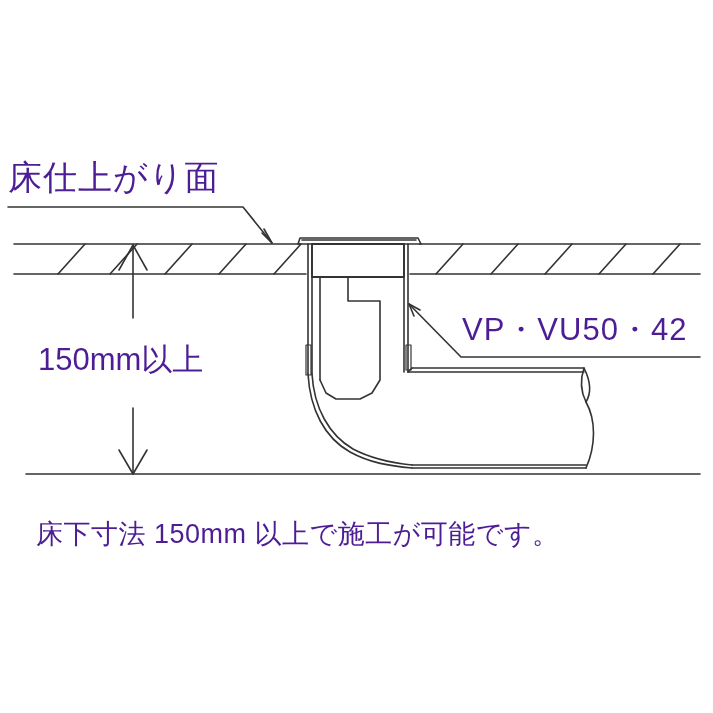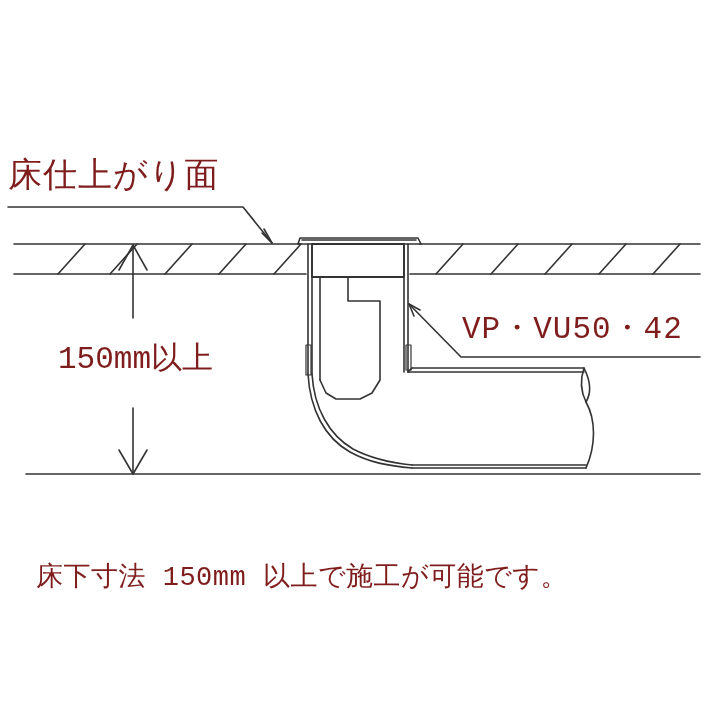--- a/index.html
+++ b/index.html
@@ -1,28 +1,28 @@
 <!DOCTYPE html>
 <html><head>
   <meta charset="utf-8">
   <style>
     html, body { margin: 0; padding: 0; background: #ffffff; }
     body { width: 713px; height: 713px; position: relative; overflow: hidden; }
     #canvas { position: absolute; left: 0; top: 0; width: 713px; height: 713px; }
     .label {
       position: absolute;
-      font-family: Liberation Mono, monospace;
-      color: #7f1d1d;
+      font-family: Liberation Sans, sans-serif;
+      color: #4c1d95;
       white-space: nowrap;
       line-height: 1;
     }
     #floor-label { left: 8px; top: 160px; font-size: 34px; letter-spacing: 1px; }
-    #depth-label { left: 38px; top: 344px; font-size: 31px; margin-left: 20px; }
+    #depth-label { left: 38px; top: 344px; font-size: 31px; }
     #pipe-label { left: 462px; top: 314px; font-size: 31px; letter-spacing: 1px; }
-    #caption { left: 36px; top: 521px; font-size: 27px; letter-spacing: 0.5px; margin-top: 44px; }
+    #caption { left: 36px; top: 521px; font-size: 27px; letter-spacing: 0.5px; }
     svg line, svg path, svg polyline, svg rect { vector-effect: non-scaling-stroke; }
   </style>
 </head>
 <body>
 
 <div id="drawing">
   <svg id="canvas" viewBox="0 0 713 713" xmlns="http://www.w3.org/2000/svg">
     <g fill="none" stroke="#333333" stroke-width="1.6" stroke-linecap="round" stroke-linejoin="round">
 
       <g>

